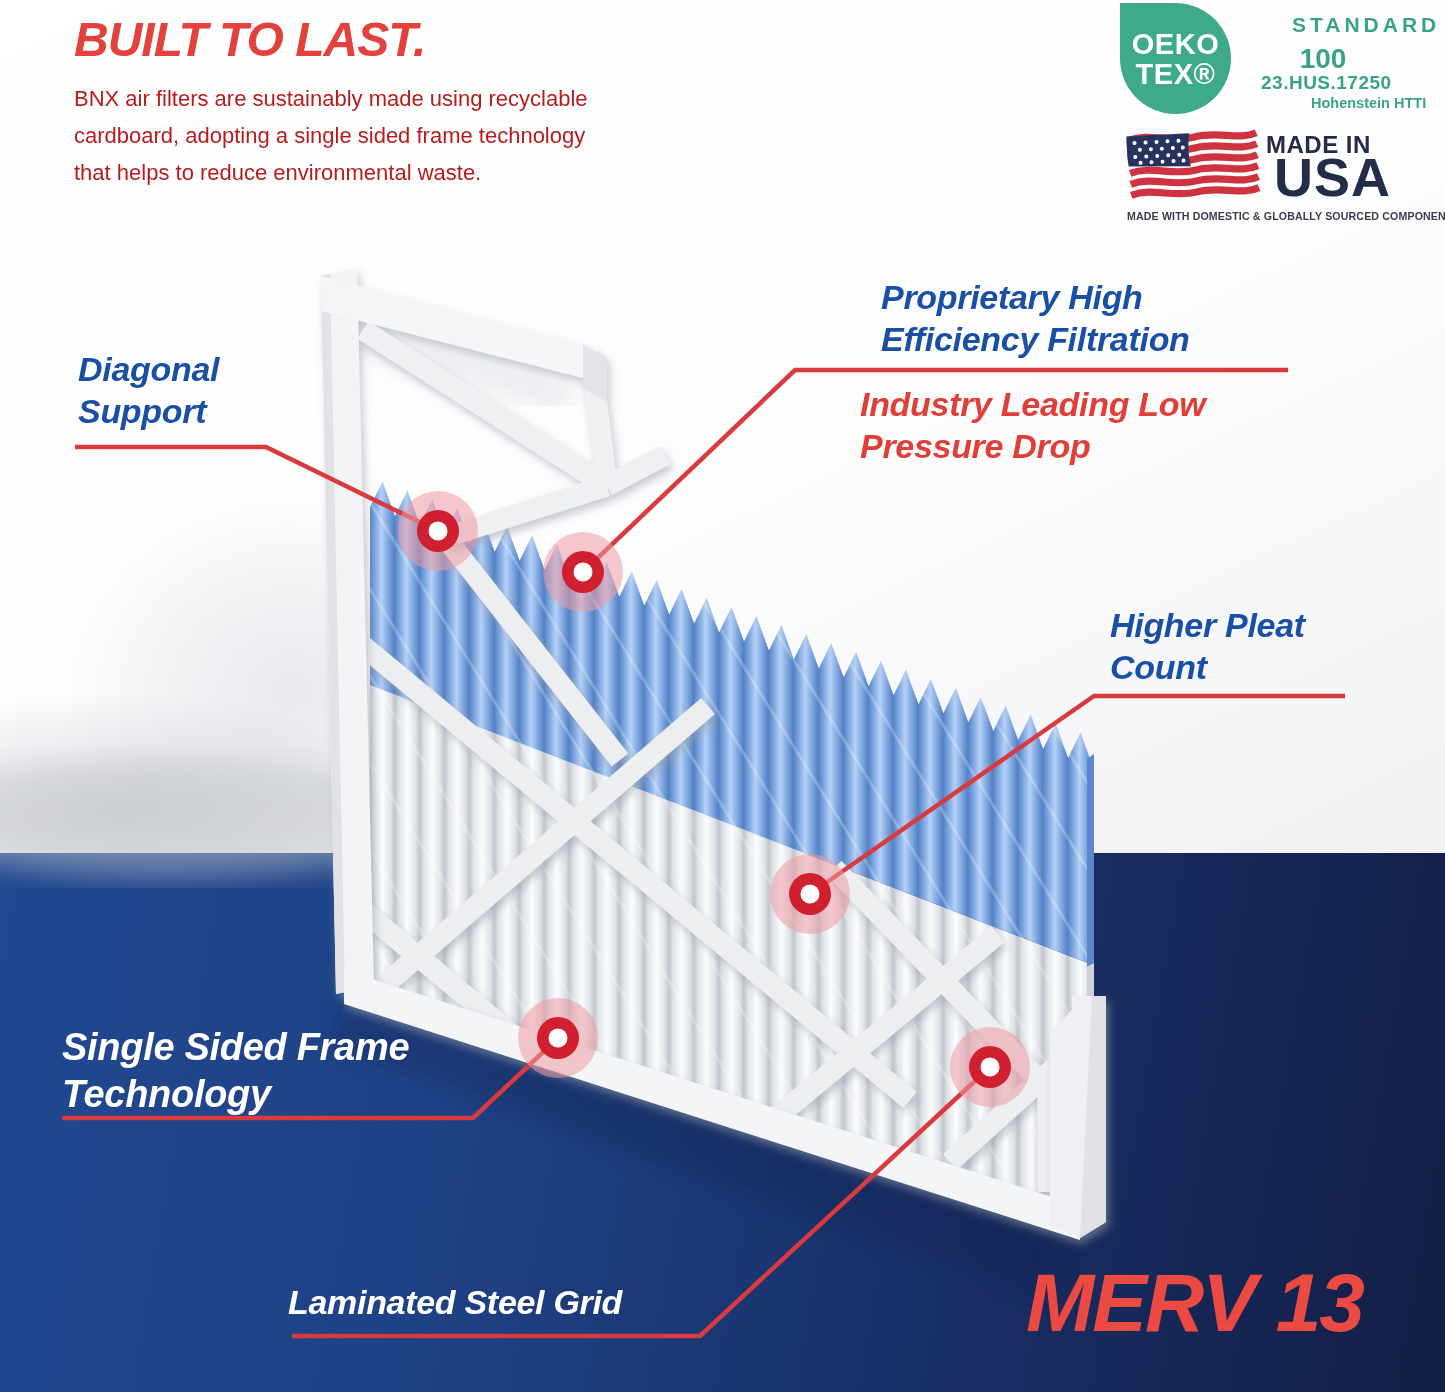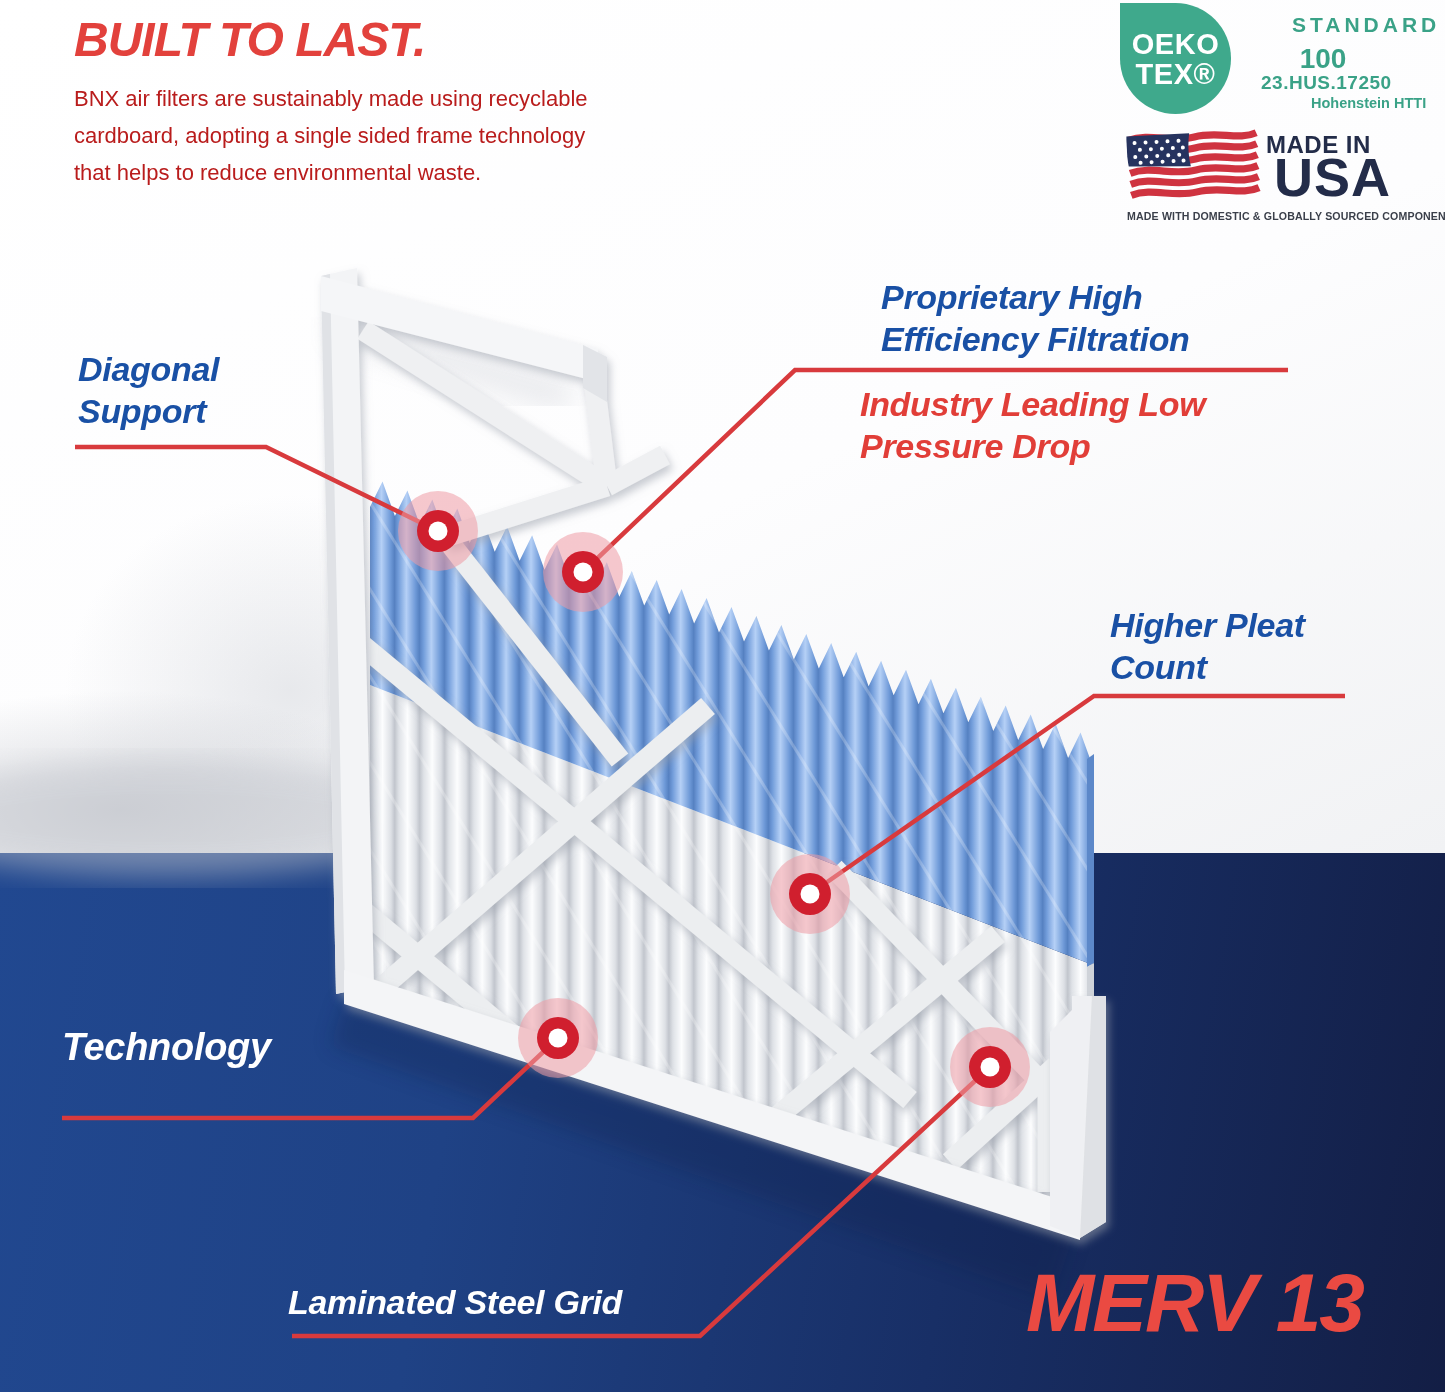--- a/index.html
+++ b/index.html
@@ -248,19 +248,20 @@
   </div>
   <div class="txt label lbl-red pos-pressure">
     <div>Industry Leading Low</div>
     <div>Pressure Drop</div>
   </div>
   <div class="txt label lbl-blue pos-pleat">
     <div>Higher Pleat</div>
     <div>Count</div>
   </div>
   <div class="txt label lbl-white pos-frametech">
+    <div>Single Sided Frame</div>
     <div>Technology</div>
   </div>
   <div class="txt label lbl-white pos-steel">Laminated Steel Grid</div>
 
   <div class="txt label merv">MERV 13</div>
 
 </div>
 
 </body></html>

